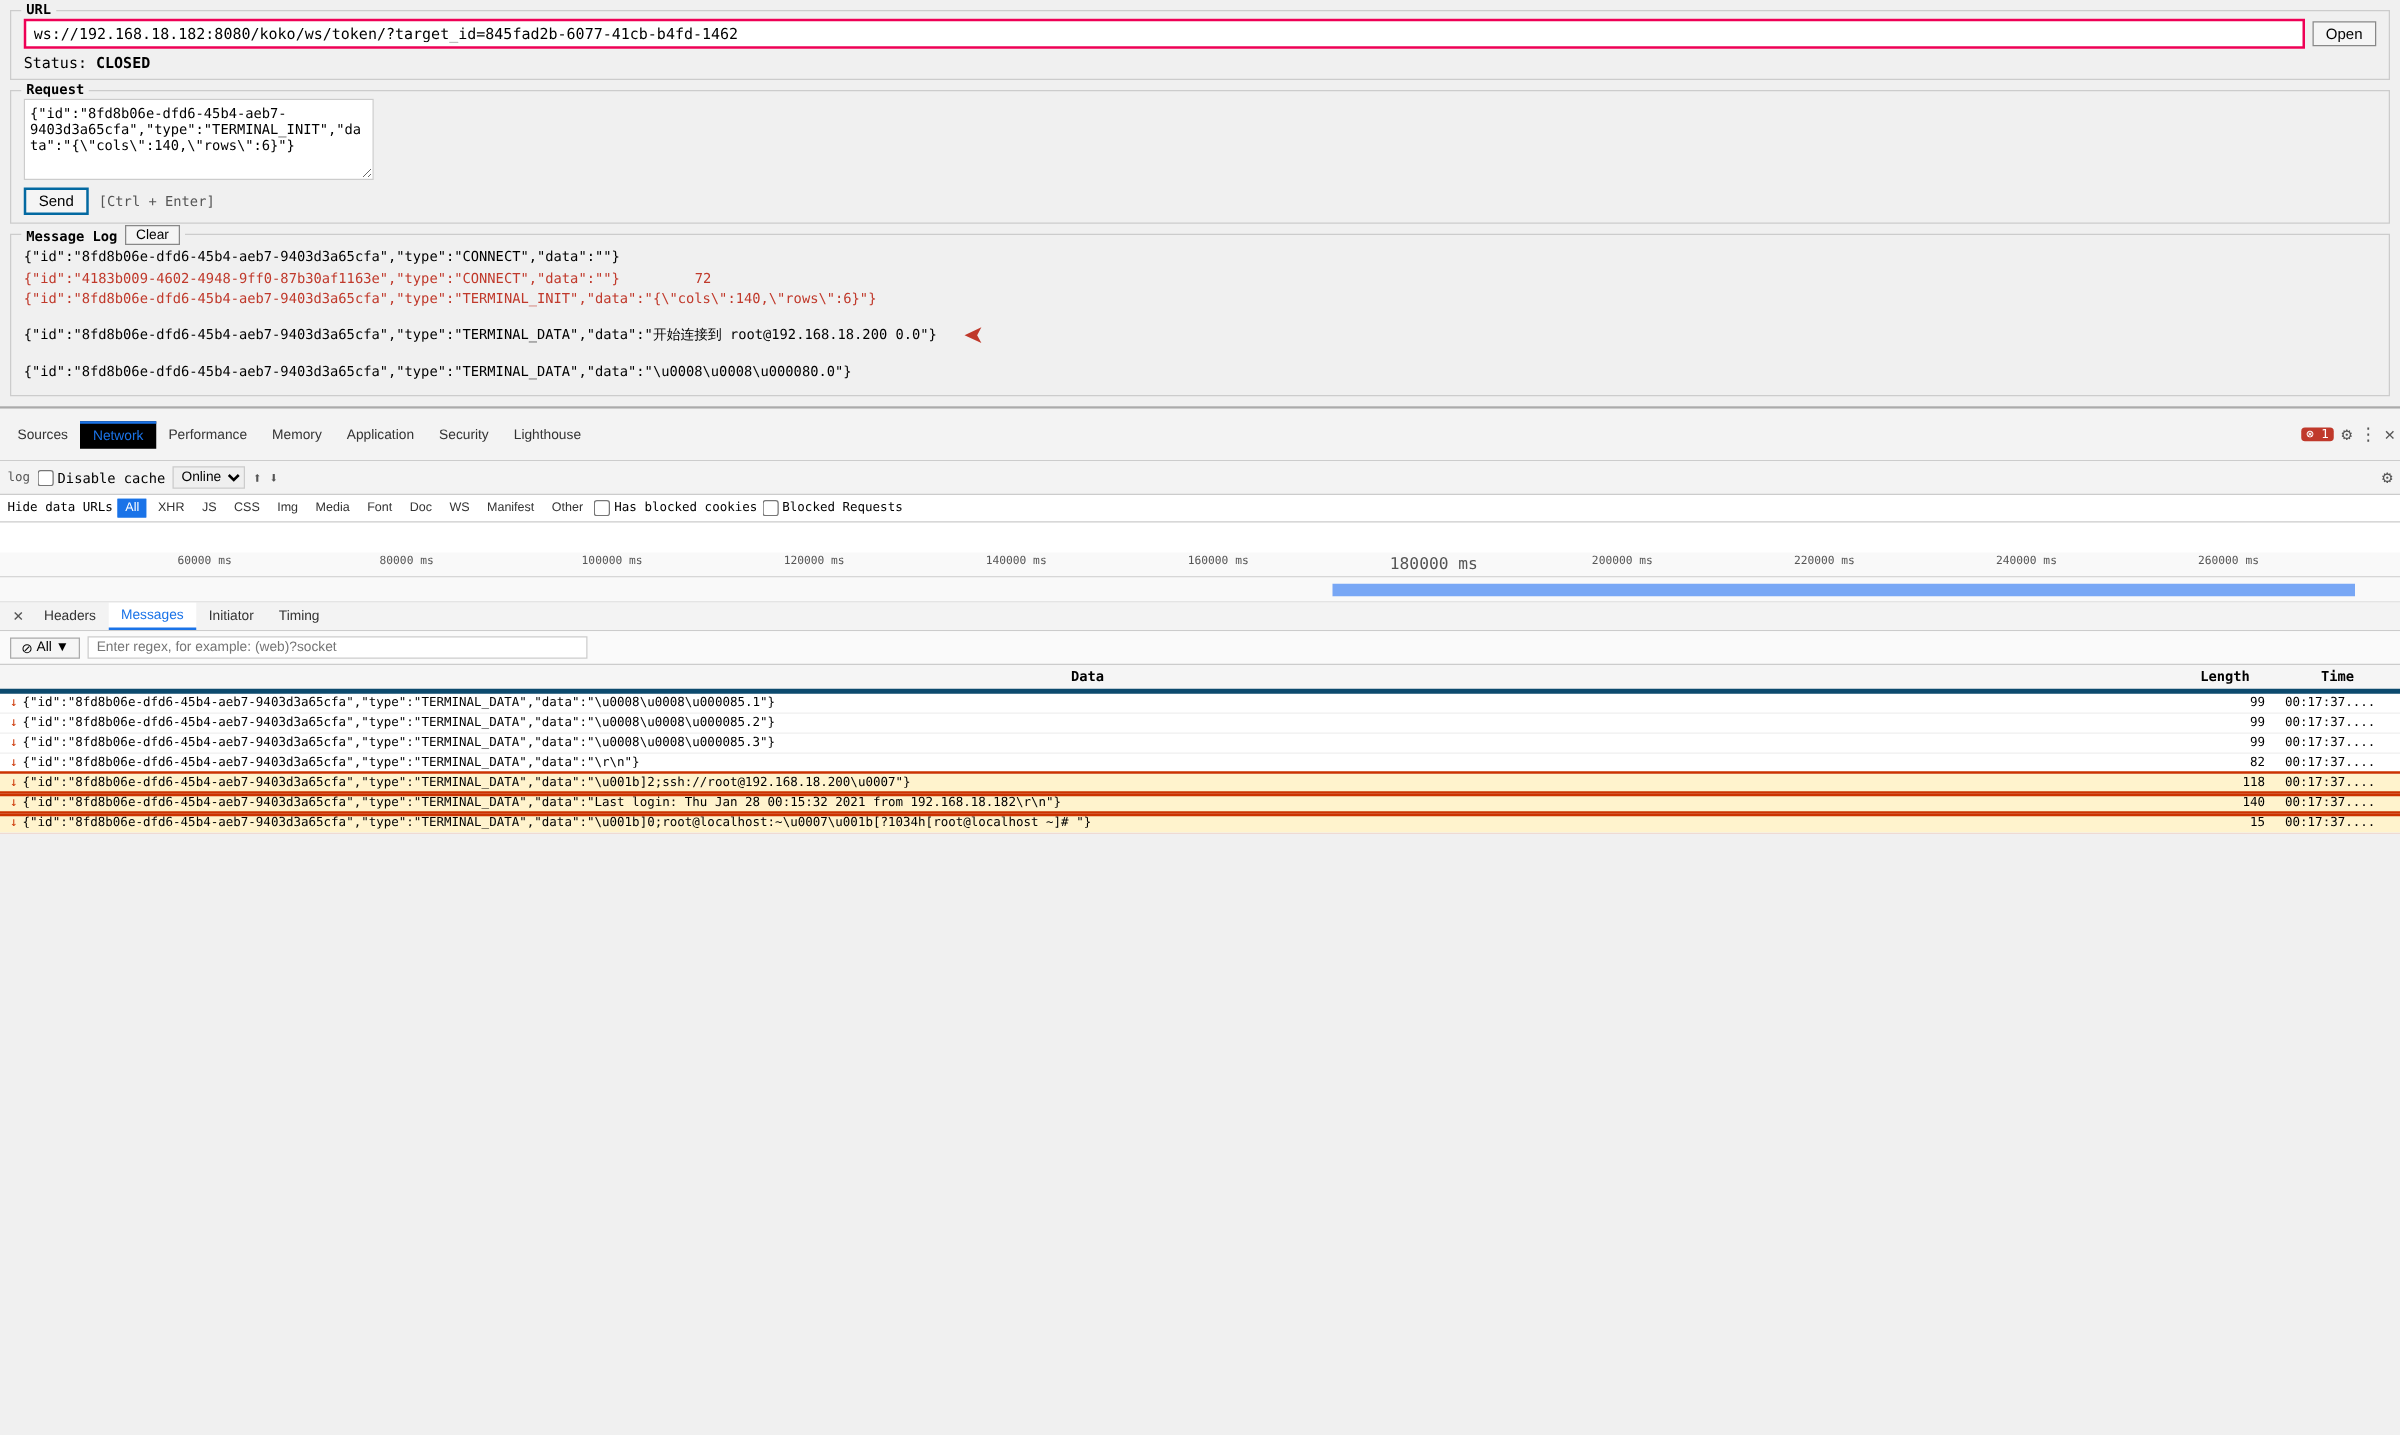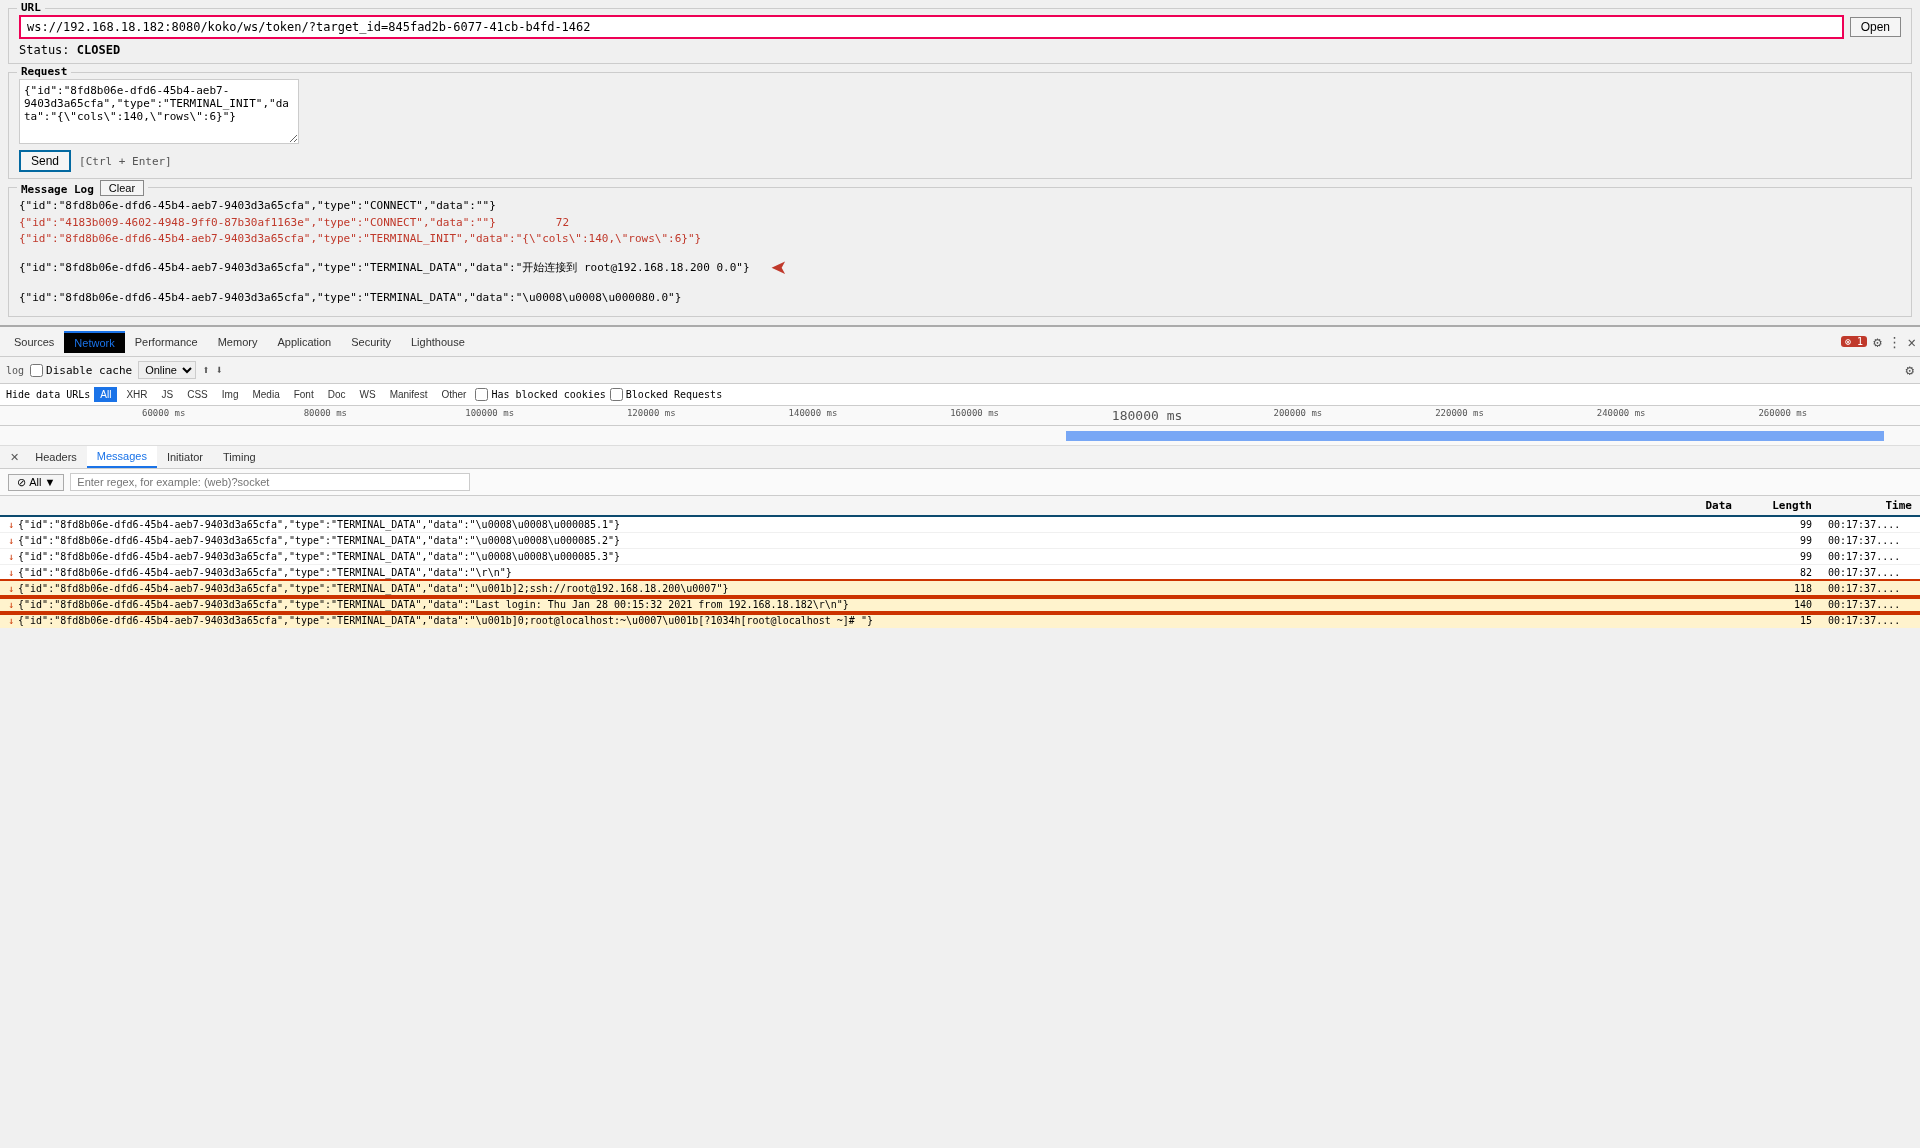--- a/index.html
+++ b/index.html
@@ -23,21 +23,21 @@
     .message-log-section { border: 1px solid #ccc; margin: 8px; padding: 6px 10px; position: relative; }
     .message-log-legend { position: absolute; top: -8px; left: 8px; background: #f0f0f0; padding: 0 4px; font-size: 11px; font-weight: bold; display: flex; align-items: flex-end; gap: 6px; }
     .clear-btn { padding: 1px 8px; font-size: 11px; border: 1px solid #888; background: #f5f5f5; cursor: pointer; }
     .message-log-content { font-family: monospace; font-size: 11px; line-height: 1.5; margin-top: 4px; }
     .log-line-black { color: #000; }
     .log-line-red { color: #c0392b; }
 
     
     .devtools-panel { background: #fff; border-top: 2px solid #aaa; position: relative; }
 
-    .devtools-tabs { display: flex; align-items: center; background: #f3f3f3; border-bottom: 1px solid #ccc; padding: 0 4px; height: 30px; }
+    .devtools-tabs { display: flex; align-items: center; background: #f3f3f3; border-bottom: 1px solid #ccc; padding: 0 4px; height: 42px; }
     .devtools-tab { padding: 4px 10px; font-size: 11px; cursor: pointer; border: none; background: none; color: #333; white-space: nowrap; }
     .devtools-tab.active { background: #000000; border-top: 2px solid #1a73e8; color: #1a73e8; }
     .devtools-tab-right { margin-left: auto; display: flex; align-items: center; gap: 6px; }
     .error-badge { background: #c0392b; color: #fff; border-radius: 3px; padding: 0 4px; font-size: 10px; }
     .gear-icon { font-size: 14px; color: #555; cursor: pointer; }
     .close-icon { font-size: 14px; color: #555; cursor: pointer; }
     .kebab-icon { font-size: 14px; color: #555; cursor: pointer; }
 
     .network-toolbar { display: flex; align-items: center; gap: 6px; padding: 4px 6px; border-bottom: 1px solid #ccc; background: #f3f3f3; }
     .disable-cache-label { display: flex; align-items: center; gap: 3px; font-size: 11px; cursor: pointer; }
@@ -60,21 +60,21 @@
     .detail-tabs { display: flex; border-bottom: 1px solid #ccc; background: #f3f3f3; }
     .detail-tab { padding: 4px 10px; font-size: 11px; cursor: pointer; border: none; background: none; color: #333; }
     .detail-tab.active { background: #fff; border-bottom: 2px solid #1a73e8; color: #1a73e8; }
     .close-detail { margin-left: 4px; padding: 4px 6px; font-size: 11px; cursor: pointer; border: none; background: none; color: #555; }
 
     .messages-filter { display: flex; align-items: center; gap: 6px; padding: 4px 8px; border-bottom: 1px solid #ccc; background: #fafafa; }
     .filter-all-btn { padding: 1px 8px; font-size: 11px; border: 1px solid #aaa; background: #f5f5f5; cursor: pointer; display: flex; align-items: center; gap: 3px; }
     .filter-regex-input { flex: 1; border: 1px solid #ccc; padding: 2px 6px; font-size: 11px; max-width: 400px; }
 
     .messages-table { width: 100%; border-collapse: collapse; }
-    .messages-table th { text-align: right; padding: 3px 8px; font-size: 11px; font-weight: bold; border-bottom: 2px solid #0c4a6e; background: #f5f5f5; }
+    .messages-table th { text-align: center; padding: 3px 8px; font-size: 11px; font-weight: bold; border-bottom: 4px solid #0c4a6e; background: #f5f5f5; }
     .messages-table td { padding: 2px 8px; font-size: 10px; font-family: monospace; border-bottom: 1px solid #f0f0f0; overflow: hidden; text-overflow: ellipsis; white-space: nowrap; }
     .th-data { width: calc(100% - 180px); }
     .th-length { width: 80px; text-align: right; }
     .th-time { width: 100px; }
     .td-length { text-align: right; }
   </style>
 </head>
 <body>
 
 <div class="url-section">
@@ -171,21 +171,21 @@
     <label class="filter-checkbox">
       <input type="checkbox" style="">
       <span>Has blocked cookies</span>
     </label>
     <label class="filter-checkbox">
       <input type="checkbox" style="">
       <span>Blocked Requests</span>
     </label>
   </div>
 
-  <div style="display:flex; background:#f9f9f9; border-bottom:1px solid #ccc; height:20px; align-items:center;">
+  <div style="display:flex; background:#f9f9f9; border-bottom:1px solid #ccc; height:20px; align-items:center;margin-top:24px;">
     <div style="width:140px; min-width:140px; border-right:1px solid #ccc;"></div>
     <div style="flex:1; display:flex;">
       <span style="flex:1; font-size:9px; color:#555; padding-left:2px;">60000 ms</span>
       <span style="flex:1; font-size:9px; color:#555;">80000 ms</span>
       <span style="flex:1; font-size:9px; color:#555;">100000 ms</span>
       <span style="flex:1; font-size:9px; color:#555;">120000 ms</span>
       <span style="flex:1; font-size:9px; color:#555;">140000 ms</span>
       <span style="flex:1; font-size:9px; color:#555;">160000 ms</span>
       <span style="flex:1; font-size:13px; color:#555;">180000 ms</span>
       <span style="flex:1; font-size:9px; color:#555;">200000 ms</span>

